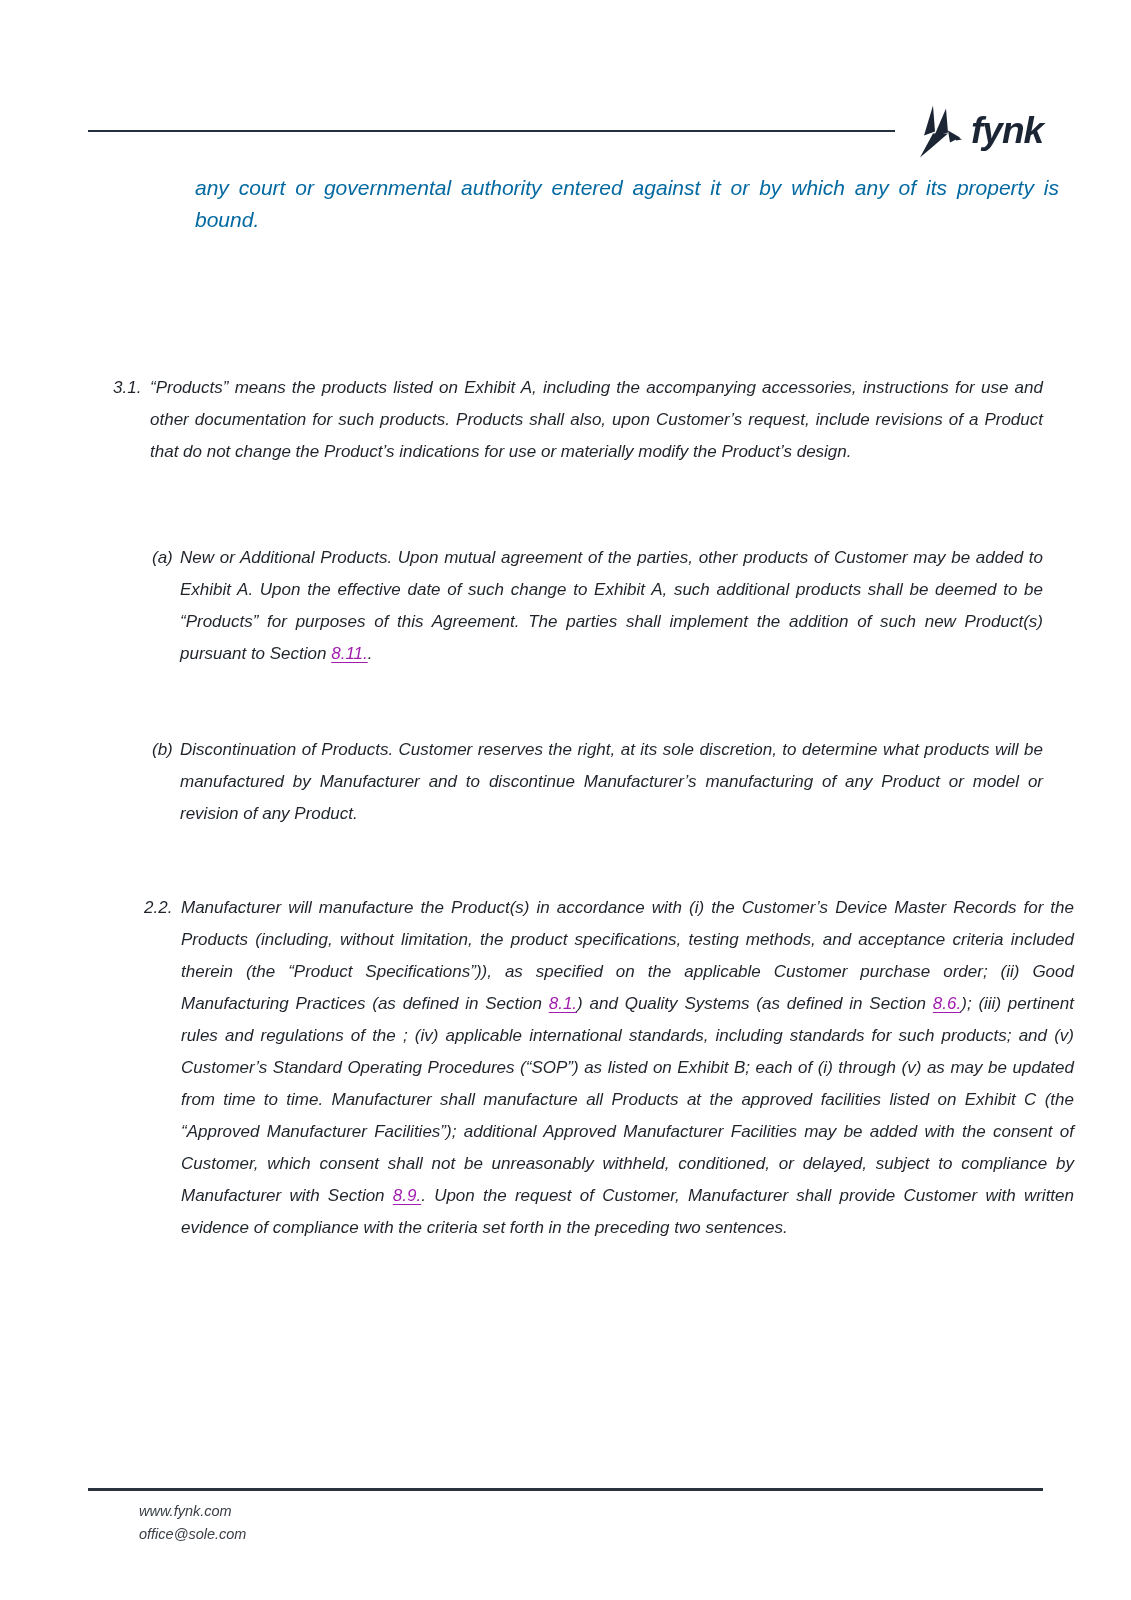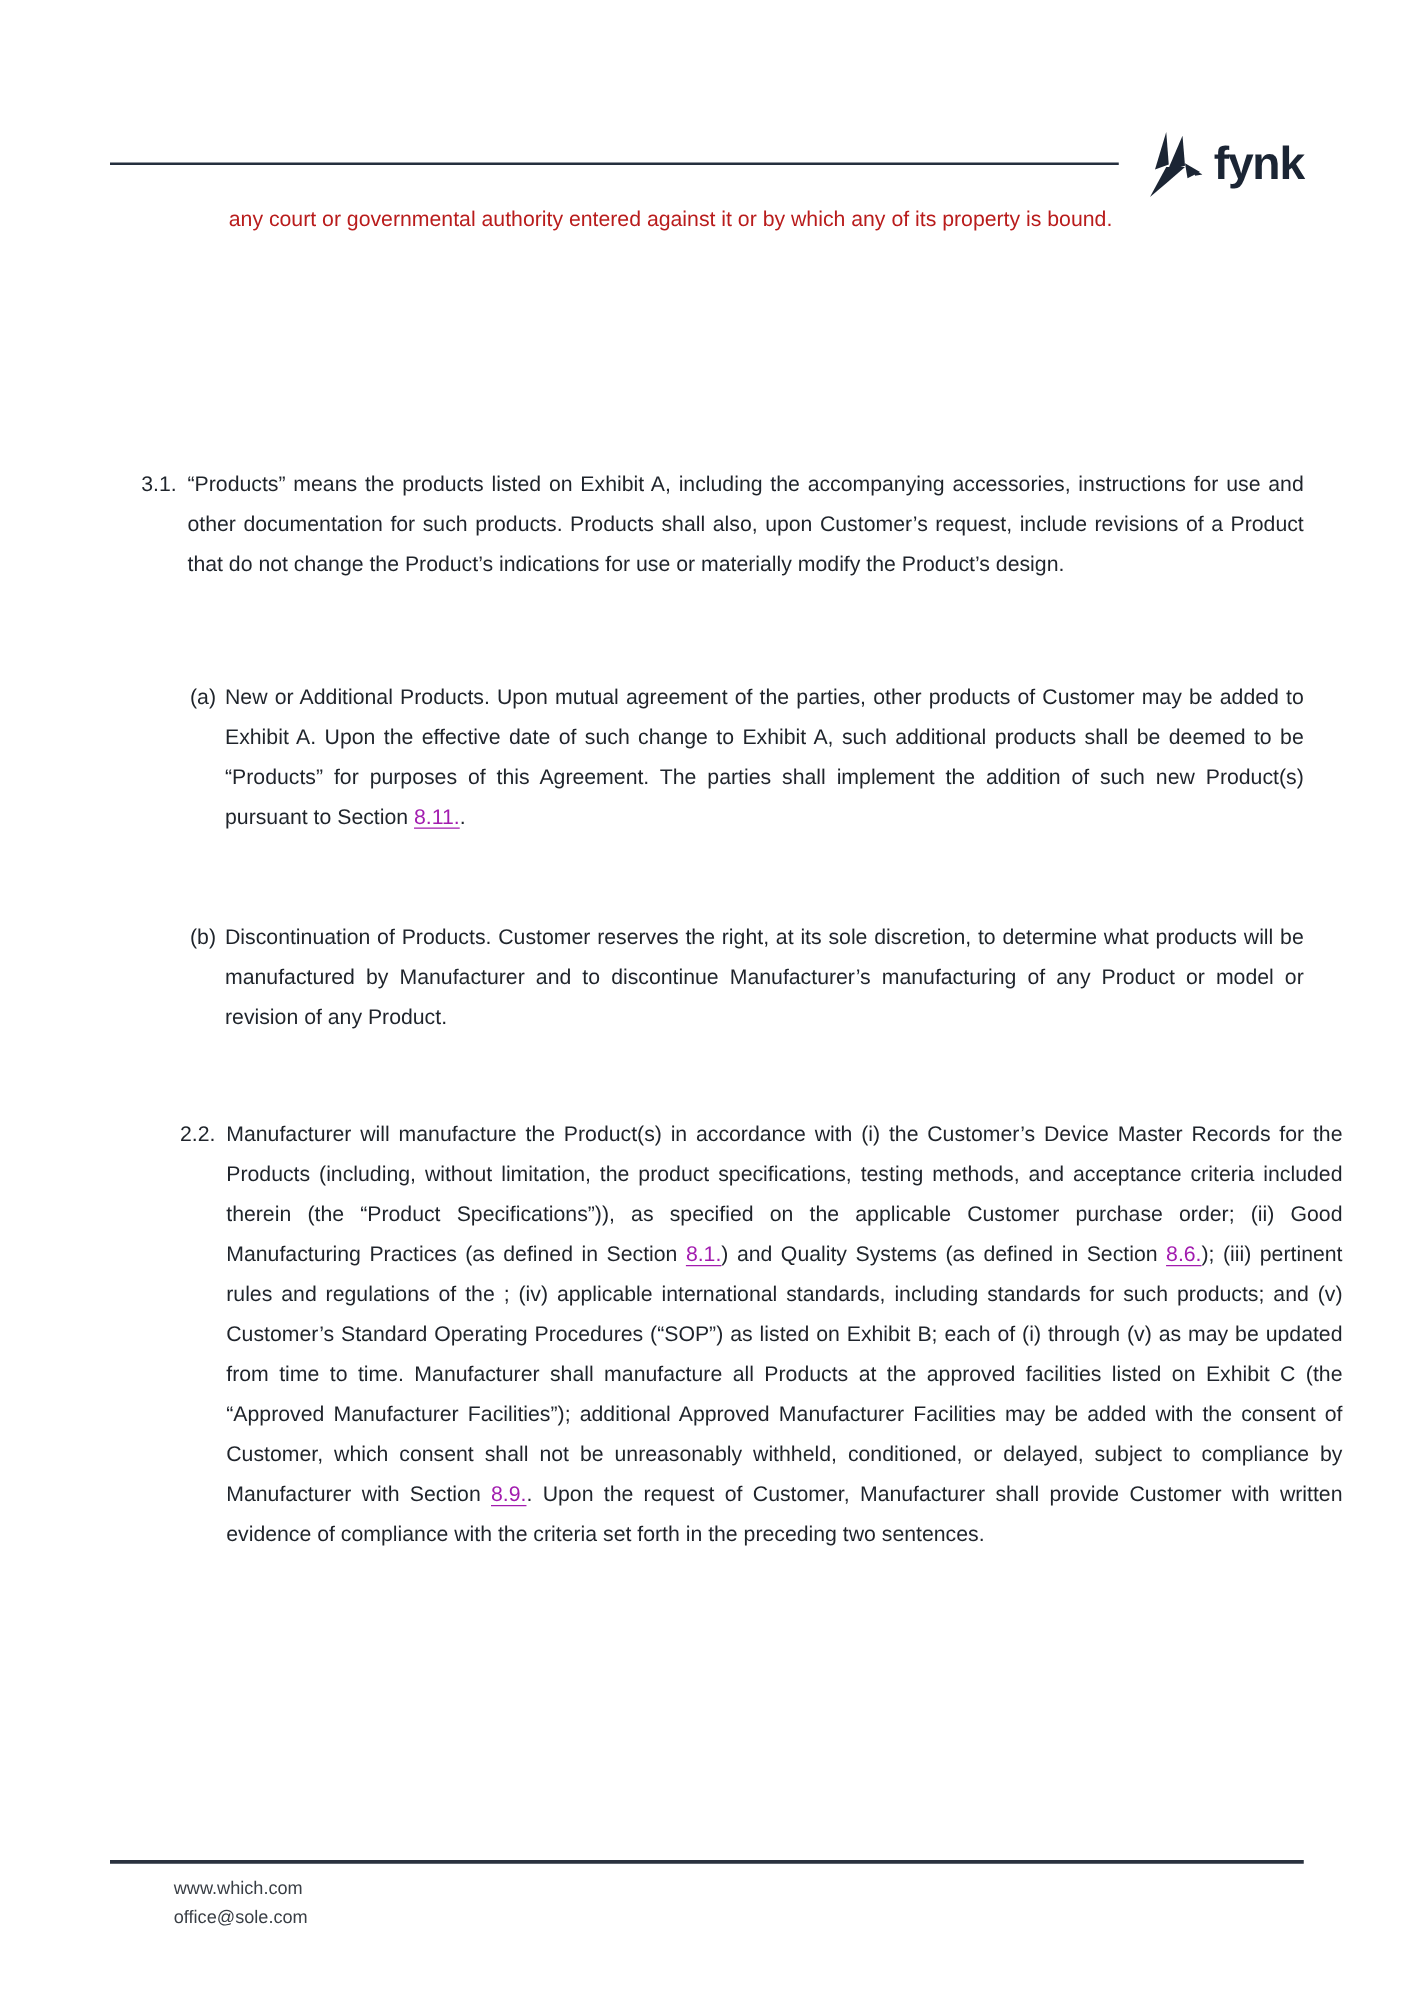--- a/index.html
+++ b/index.html
@@ -5,20 +5,21 @@
   * { box-sizing: border-box; }
   html, body { margin: 0; padding: 0; background: #ffffff; }
   .page {
     position: relative;
     width: 1131px;
     height: 1600px;
     background: #ffffff;
     font-family: "Liberation Sans", sans-serif;
     color: #1f242b;
     overflow: hidden;
+    font-style: italic;
   }
 
   
   .header-rule {
     position: absolute;
     left: 88px; top: 130px;
     width: 807px; height: 2px;
     background: #252f3e;
   }
   .logo {
@@ -33,25 +34,25 @@
   .wordmark {
     font-size: 37px;
     font-weight: 700;
     letter-spacing: -1px;
     color: #1b2534;
   }
 
   
   .para {
     position: absolute;
-    margin: 4px;
-    font-size: 17px;
+    margin: 16px;
+    font-size: 21px;
     line-height: 32px;
     text-align: justify;
-    color: #b91c1c;
+    color: #0369a1;
   }
   .p-cont { left: 179px; top: 156px; width: 864px; }
 
   .heading {
     position: absolute;
     left: 84px; top: 283px;
     margin: 0;
     font-size: 31px;
     line-height: 44px;
     font-weight: 700;
@@ -144,17 +145,17 @@
     <p>Discontinuation of Products. Customer reserves the right, at its sole discretion, to determine what products will be manufactured by Manufacturer and to discontinue Manufacturer’s manufacturing of any Product or model or revision of any Product.</p>
   </div>
 
   <div class="clause c22">
     <span class="num">2.2.</span>
     <p><span>Manufacturer will manufacture the Product(s) in accordance with (i) the Customer’s Device Master Records for the Products (including, without limitation, the product specifications, testing methods, and acceptance criteria included therein (the “Product Specifications”)), as specified on the applicable Customer purchase order; (ii) Good Manufacturing Practices (as defined in Section </span><a class="ref-link">8.1.</a><span>) and Quality Systems (as defined in Section </span><a class="ref-link">8.6.</a><span>); (iii) pertinent rules and regulations of the ; (iv) applicable international standards, including standards for such products; and (v) Customer’s Standard Operating Procedures (“SOP”) as listed on Exhibit B; each of (i) through (v) as may be updated from time to time. Manufacturer shall manufacture all Products at the approved facilities listed on Exhibit C (the “Approved Manufacturer Facilities”); additional Approved Manufacturer Facilities may be added with the consent of Customer, which consent shall not be unreasonably withheld, conditioned, or delayed, subject to compliance by Manufacturer with Section </span><a class="ref-link">8.9.</a><span>. Upon the request of Customer, Manufacturer shall provide Customer with written evidence of compliance with the criteria set forth in the preceding two sentences.</span></p>
   </div>
 
   <div class="footer-rule"></div>
   <div class="footer-text">
-    <div>www.which.com</div>
+    <div>www.fynk.com</div>
     <div>office@sole.com</div>
   </div>
 
 </div>
 
 </body></html>

